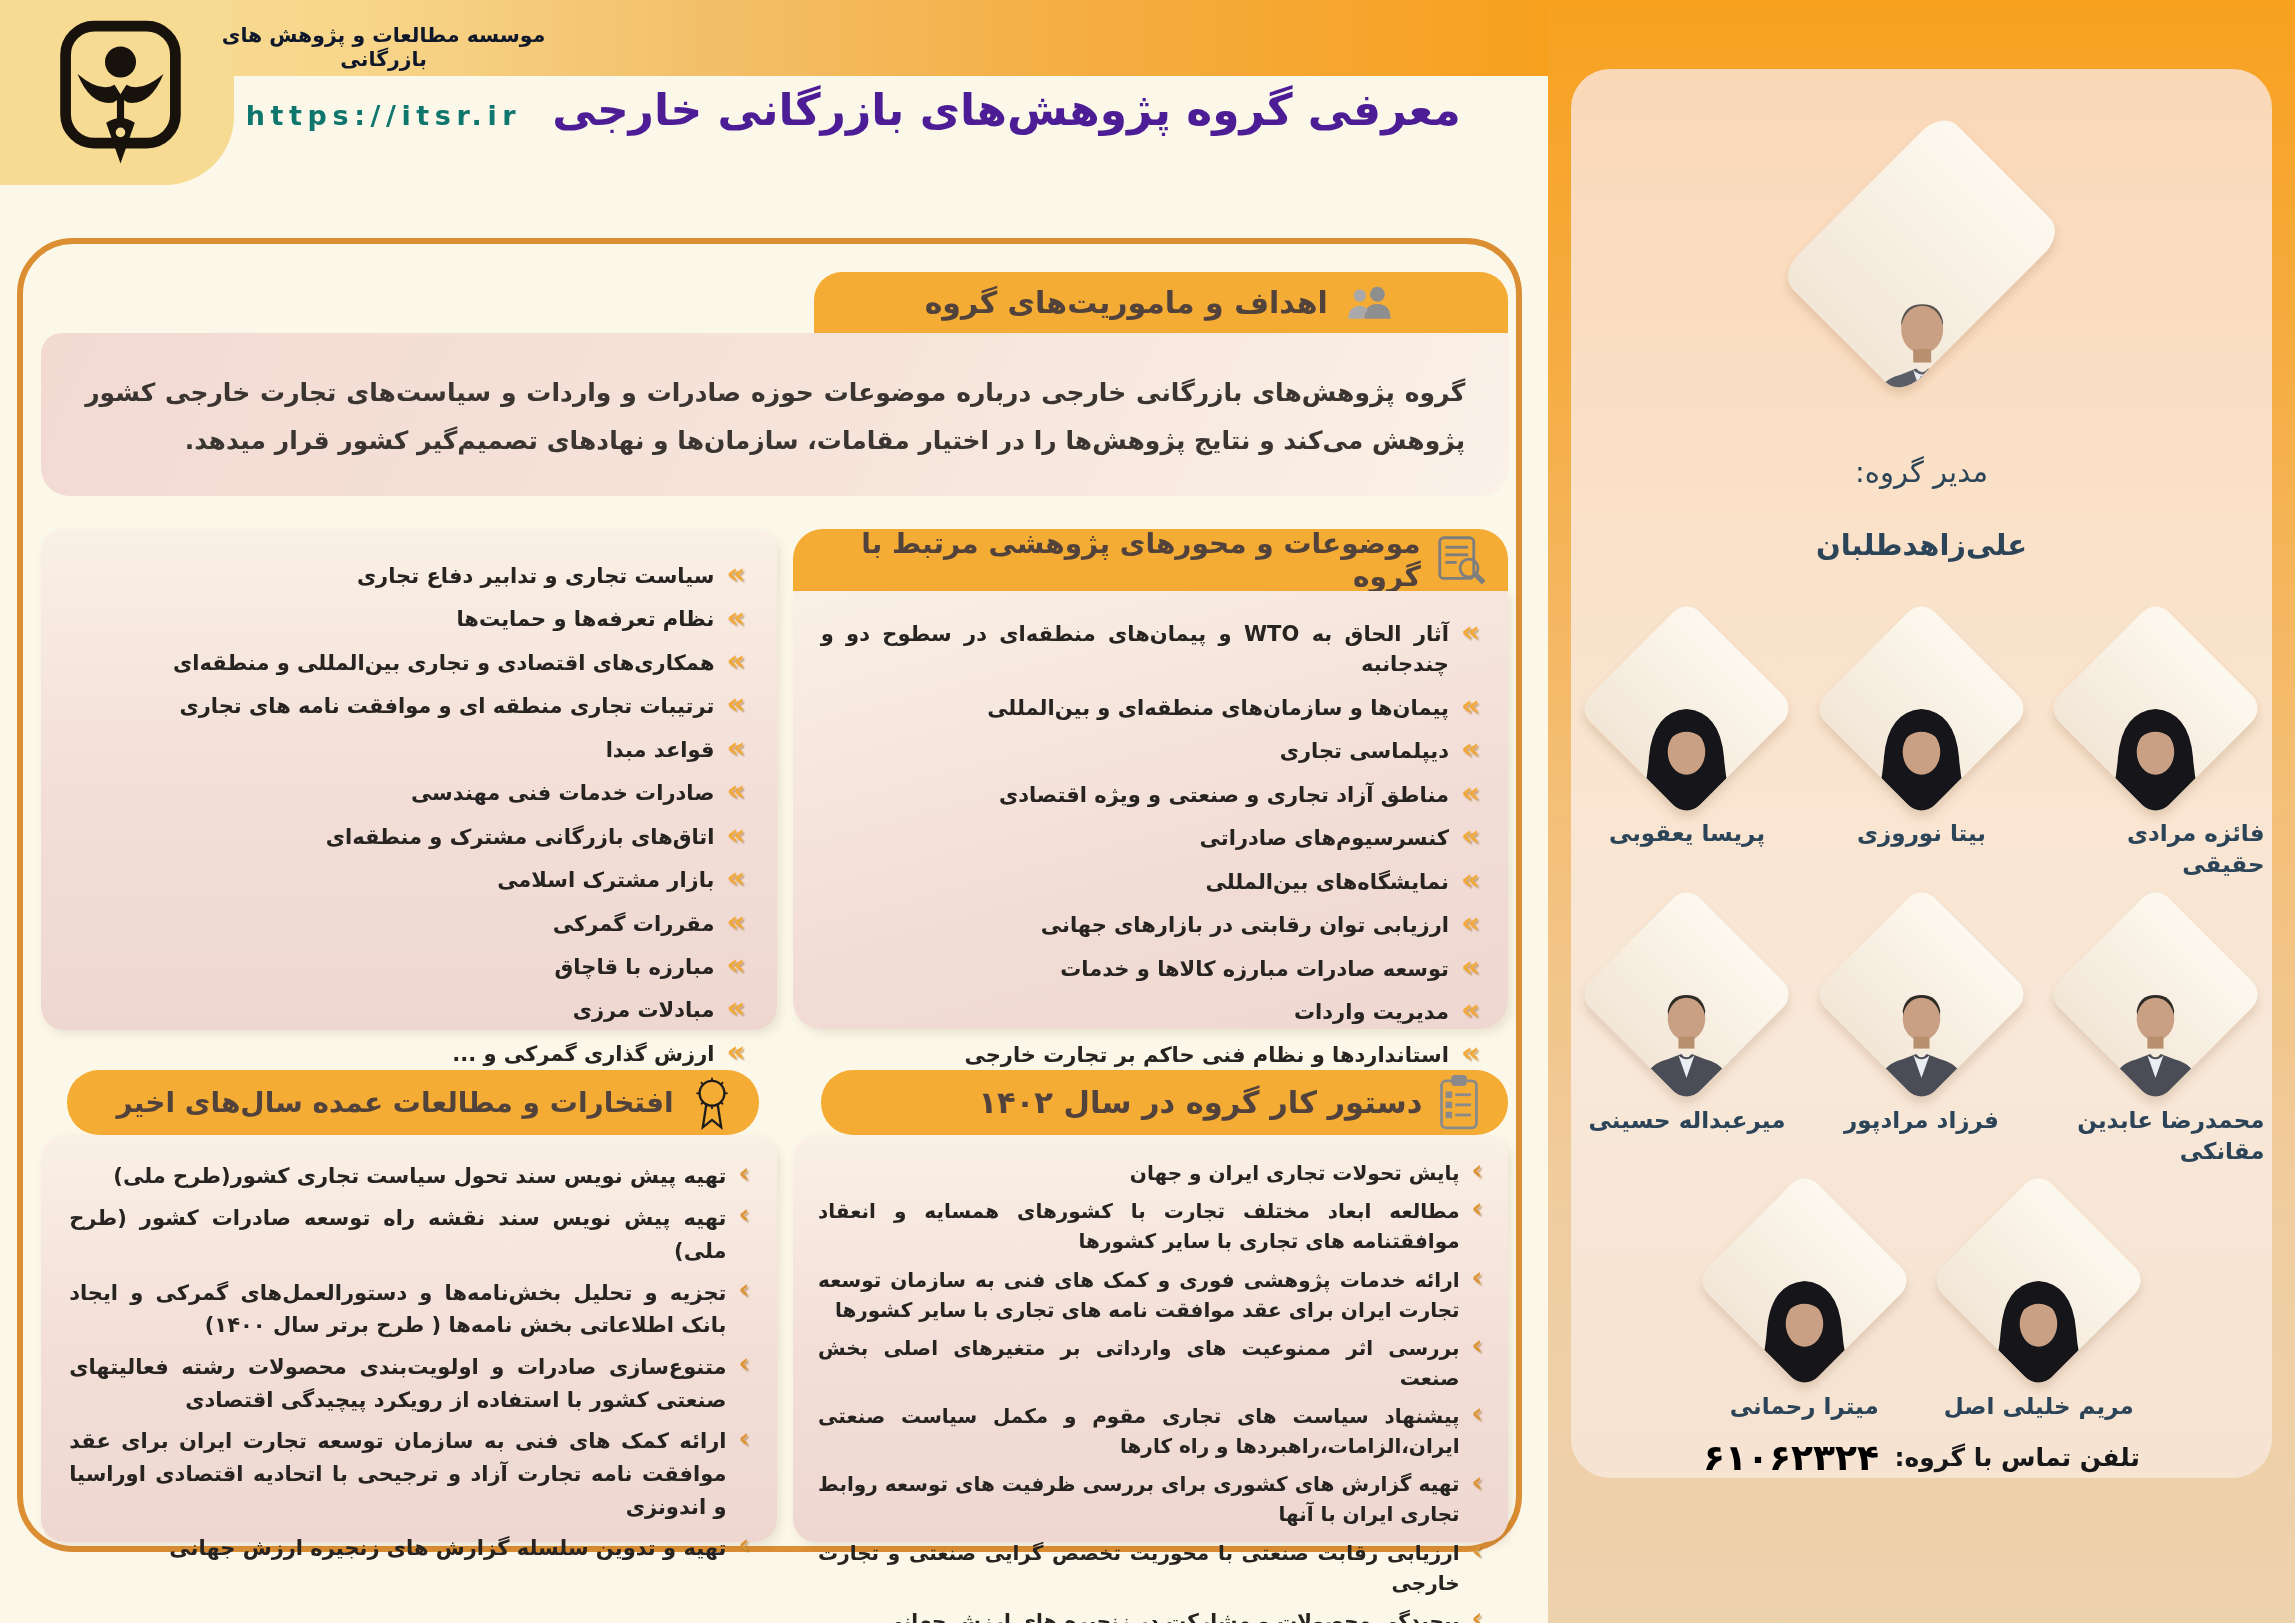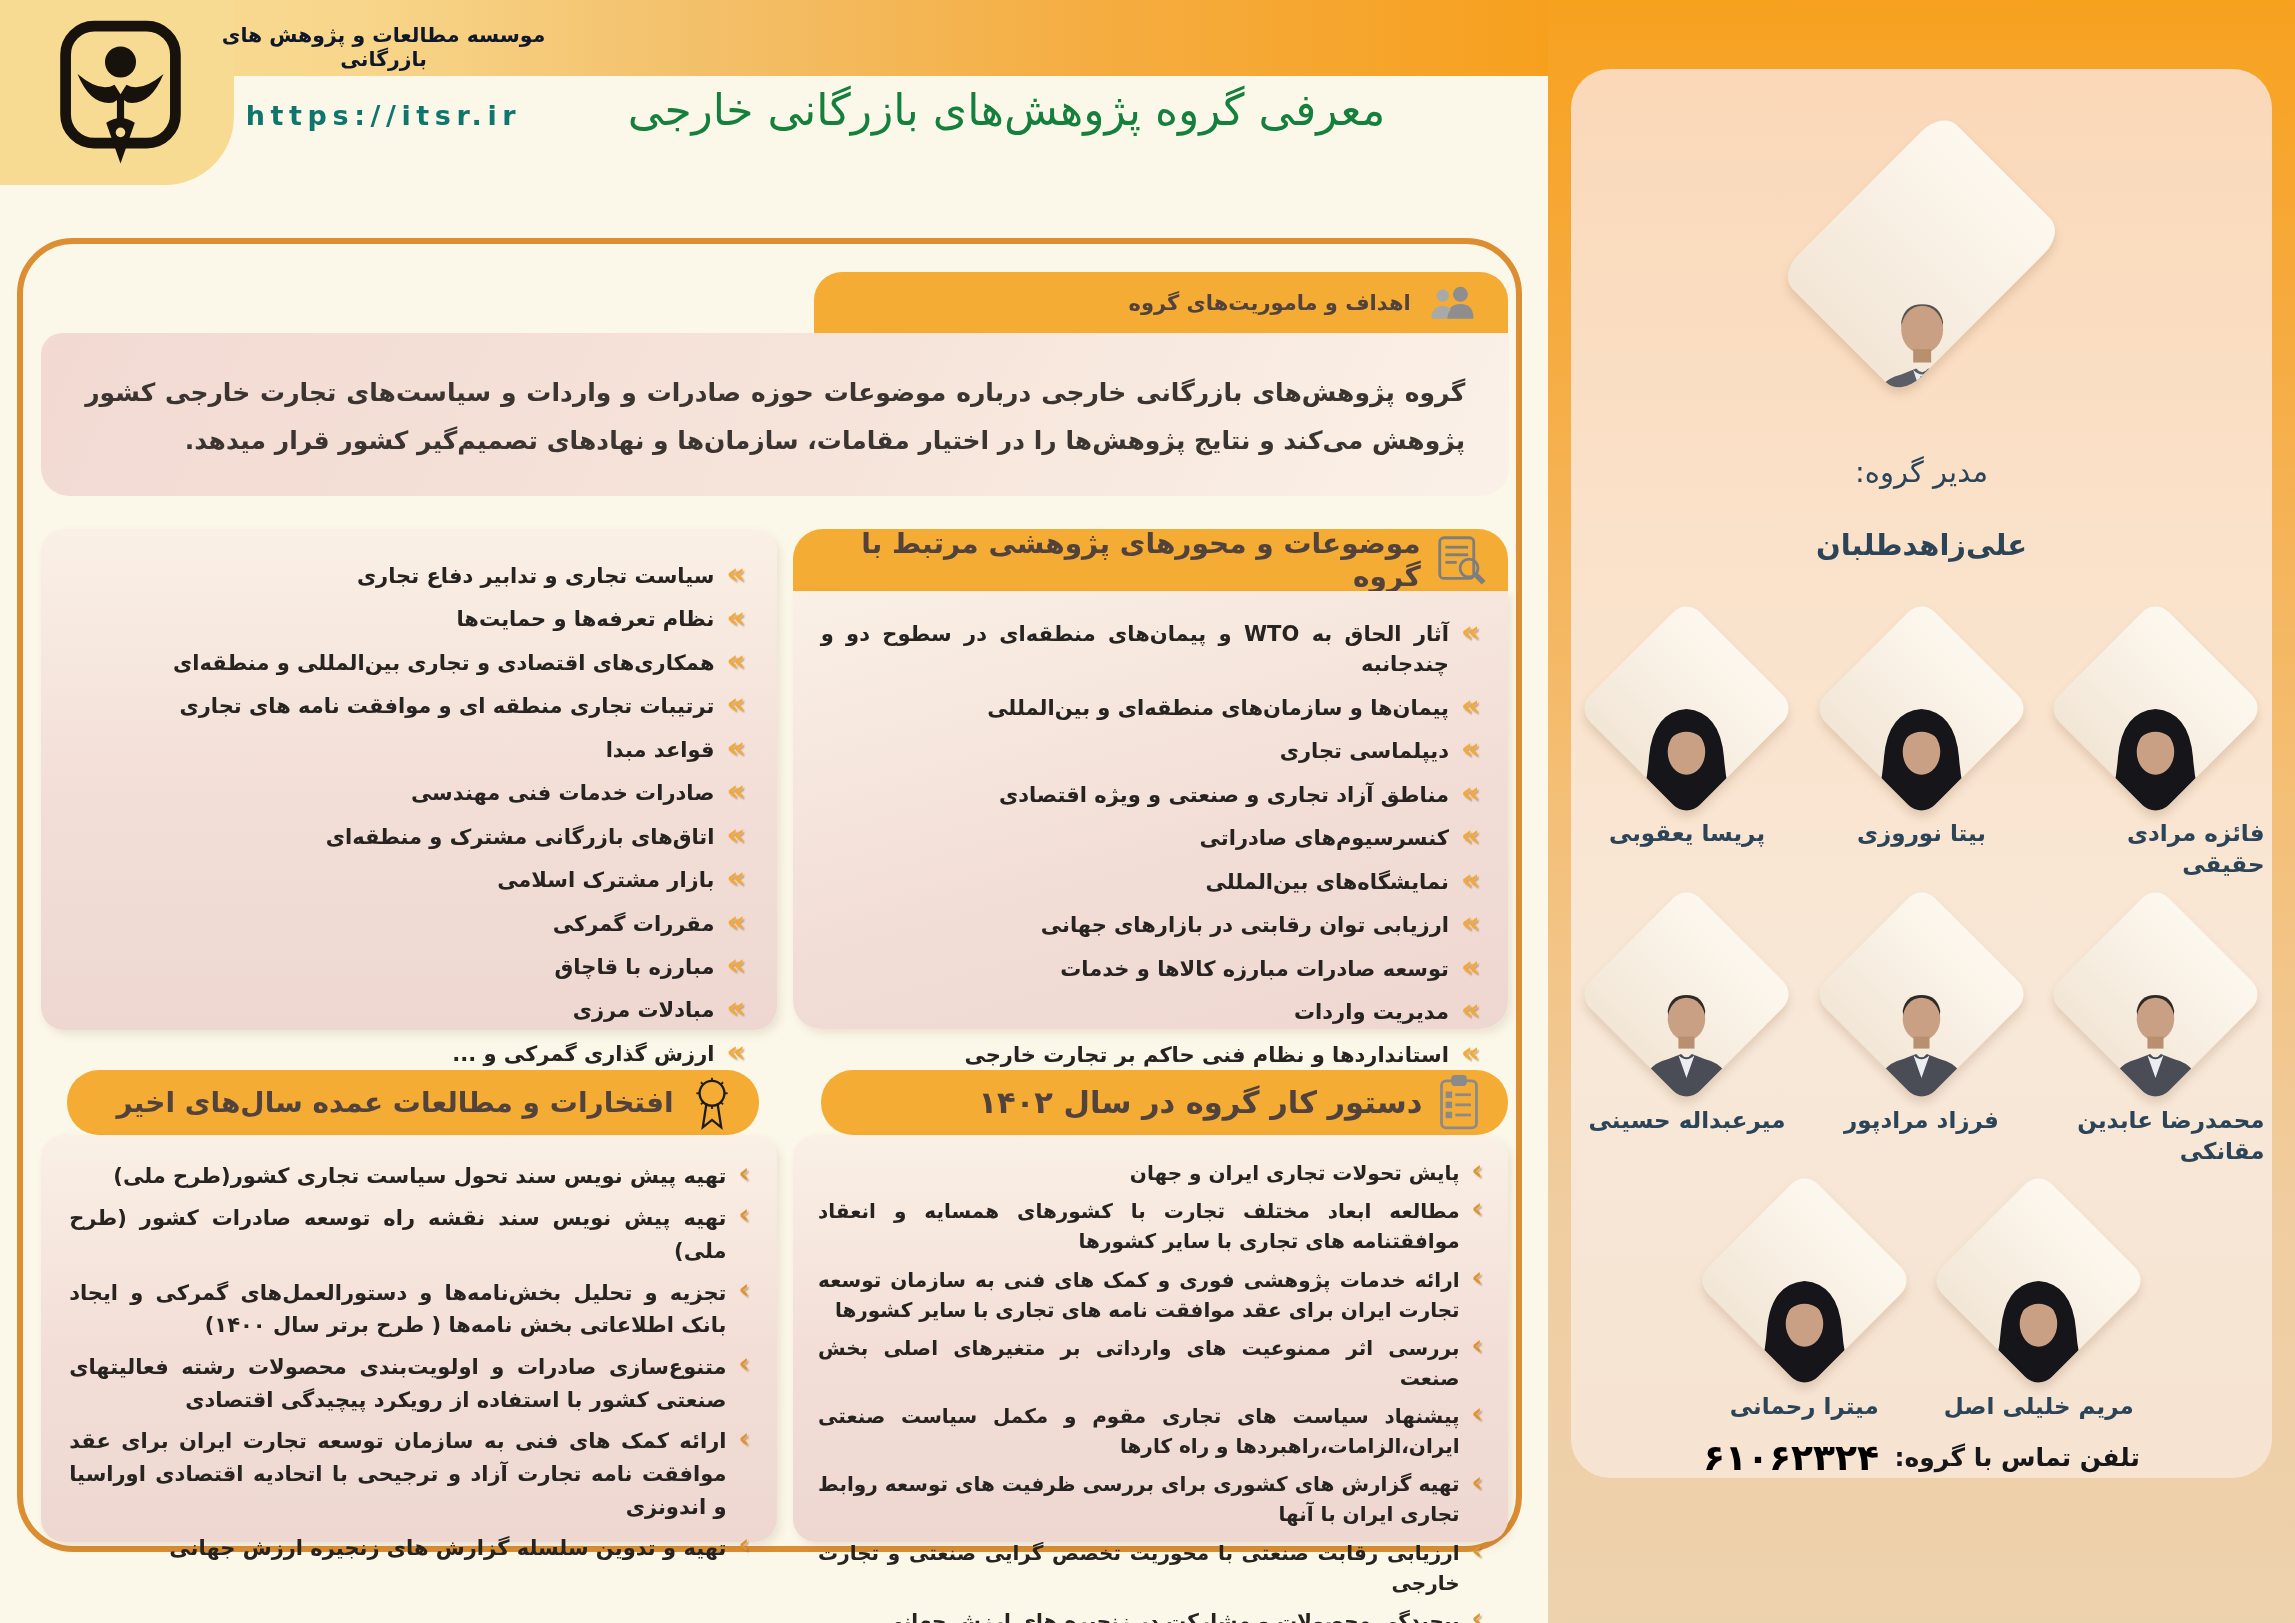--- a/index.html
+++ b/index.html
@@ -21,36 +21,36 @@
     position:absolute; left:0; top:0; width:234px; height:185px;
     background:#F8DB93; border-radius:0 0 69px 0;
   }
   .emblem { position:absolute; left:44px; top:18.5px; width:153px; height:148px; }
   .brand-texts { position:absolute; left:217px; top:23px; width:333px; text-align:center; direction:rtl; }
   .brand-name { font-size:20.4px; font-weight:700; color:#0f172a; }
   .brand-url  { font-size:27px; font-weight:700; color:#0f766e; letter-spacing:5.6px; direction:ltr; margin-top:29px; }
 
   .page-title {
     position:absolute; left:486px; top:84px; width:1041px;
-    text-align:center; font-size:44px; font-weight:400; color:#15803d;
+    text-align:center; font-size:44px; font-weight:700; color:#4c1d95;
   }
 
   
   .main-frame {
     position:absolute; left:16.7px; top:238px; width:1505px; height:1314px;
     border:6.5px solid #DC8E33; border-radius:56px;
   }
   .pill {
     position:absolute; background:#F5AC35;
     display:flex; align-items:center; gap:14px;
     color:#52423C; font-weight:800;
   }
   .pill .pill-icon { flex:0 0 auto; display:flex; align-items:center; }
 
-  .pill-goals  { left:791px; top:28px;  width:694px; height:61px; border-radius:28px 28px 0 0; padding:0 28px; font-size:21px; }
+  .pill-goals  { left:791px; top:28px;  width:694px; height:61px; border-radius:28px 28px 0 0; padding:0 28px; font-size:30px;justify-content:center; }
   .par-goals {
     position:absolute; left:18.5px; top:89px; width:1468px; height:163px;
     border-radius:21px 0 28px 28px;
     background:linear-gradient(115deg,#F2DAD3 0%,#F6E4DA 55%,#FBF1E8 100%);
     padding:36px 44px; font-size:25px; font-weight:700; line-height:1.9;
     text-align:justify; color:#3A3531;
   }
 
   .pill-topics { left:770px; top:285px; width:715px; height:62px; border-radius:30px 30px 0 0; padding:0 21px; font-size:28px; }
   .block {

